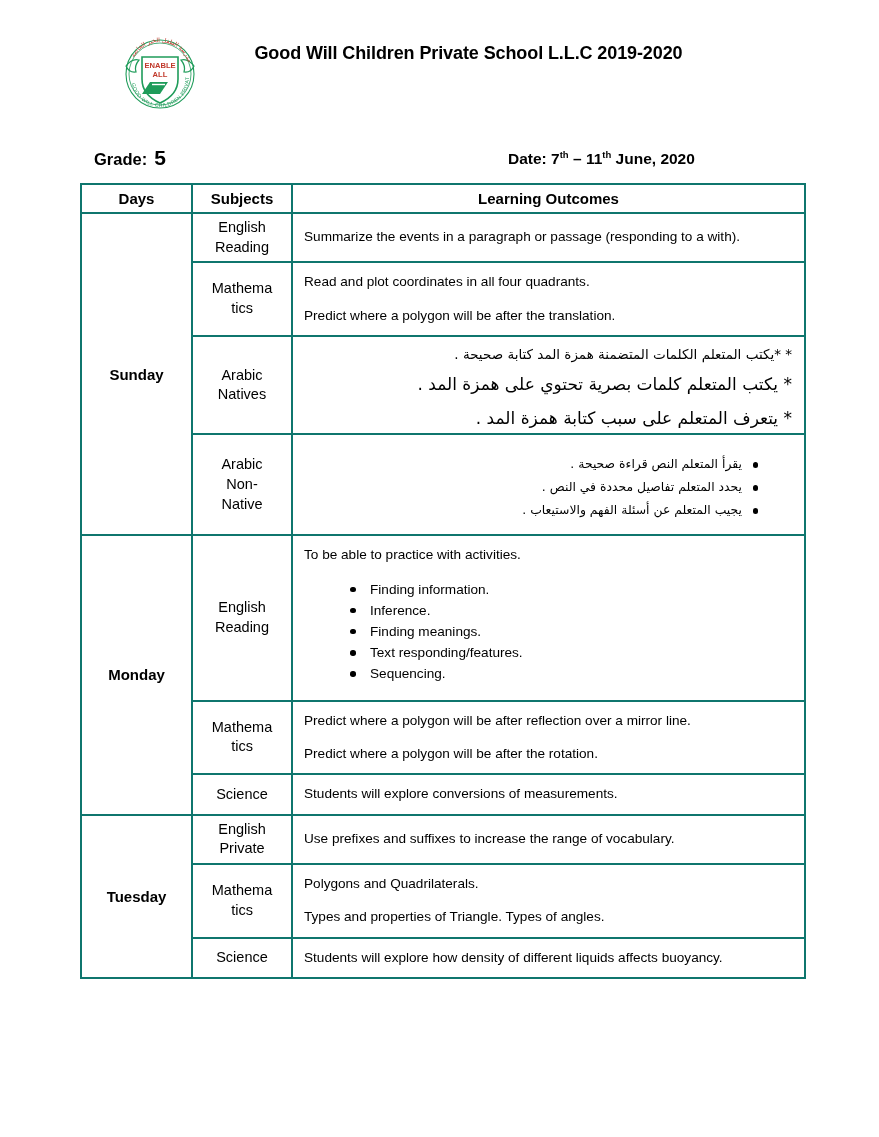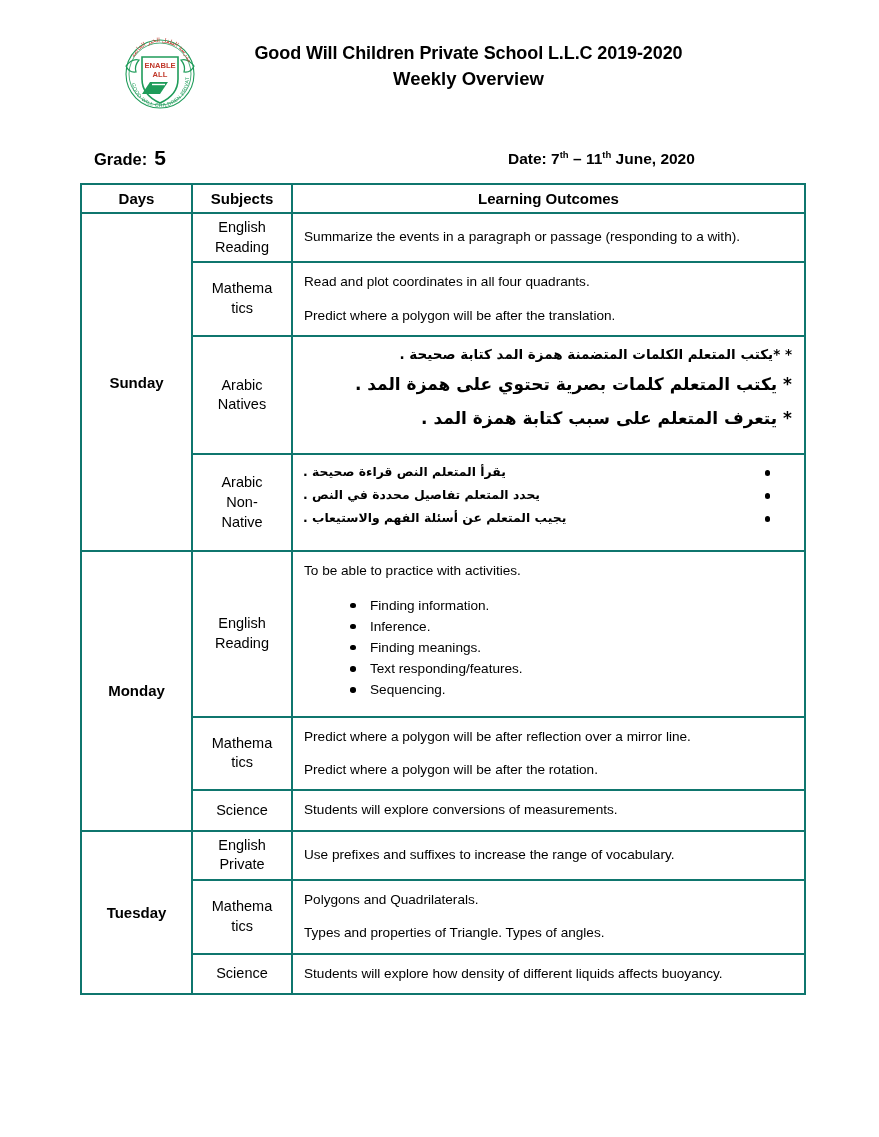--- a/index.html
+++ b/index.html
@@ -154,40 +154,39 @@
     width: 5.5px;
     height: 5.5px;
     background: #000;
     border-radius: 50%;
   }
 
   
   td.arabic-cell {
     direction: rtl;
     text-align: right;
-    padding: 6px 12px 20px 10px;
-    vertical-align: middle;
-    font-weight: bold;
+    padding: 6px 12px 0 10px;
+    vertical-align: middle;
   }
   .ar-line {
     direction: rtl;
     text-align: right;
     font-family: "DejaVu Sans", sans-serif;
     margin: 0 0 4px 0;
   }
   .ar-line.l1 { font-size: 13.5px; line-height: 1.7; }
   .ar-line.l2 { font-size: 17px;  line-height: 1.75; }
   .ar-line.l3 { font-size: 17px;  line-height: 1.75; margin-bottom: 0; }
 
   ul.ar-bullets {
     direction: rtl;
-    margin: 0;
+    margin: 12px;
     padding: 0 22px 0 0;
     list-style: none;
-    text-align: left;
+    text-align: right;
   }
   ul.ar-bullets li {
     position: relative;
     font-family: "DejaVu Sans", sans-serif;
     font-size: 12.4px;
     line-height: 1.85;
     padding-right: 16px;
   }
   ul.ar-bullets li::before {
     content: "";
@@ -229,21 +228,20 @@
 
       <path id="arcBot" d="M19 54 a29 29 0 0 0 58 0" fill="none"></path>
       <text font-family="'Liberation Sans',sans-serif" font-size="5.2" fill="#1f9c5a" letter-spacing="0.4">
         <textPath href="#arcBot" startOffset="6%">GOOD WILL CHILDREN PRIVATE SCHOOL</textPath>
       </text>
     </svg>
   </div>
 
   <div class="title-block">
     <div class="title-line-1">Good Will Children Private School L.L.C 2019-2020</div>
-    <div class="title-line-2">Weekly Overview</div>
   </div>
 </div>
 
 <div class="meta-row">
   <div class="grade-block">
     <span>Grade:</span><span class="grade-value">5</span>
   </div>
   <div class="date-block">
     <span>Date:</span>
     <span>7</span><sup>th</sup>

